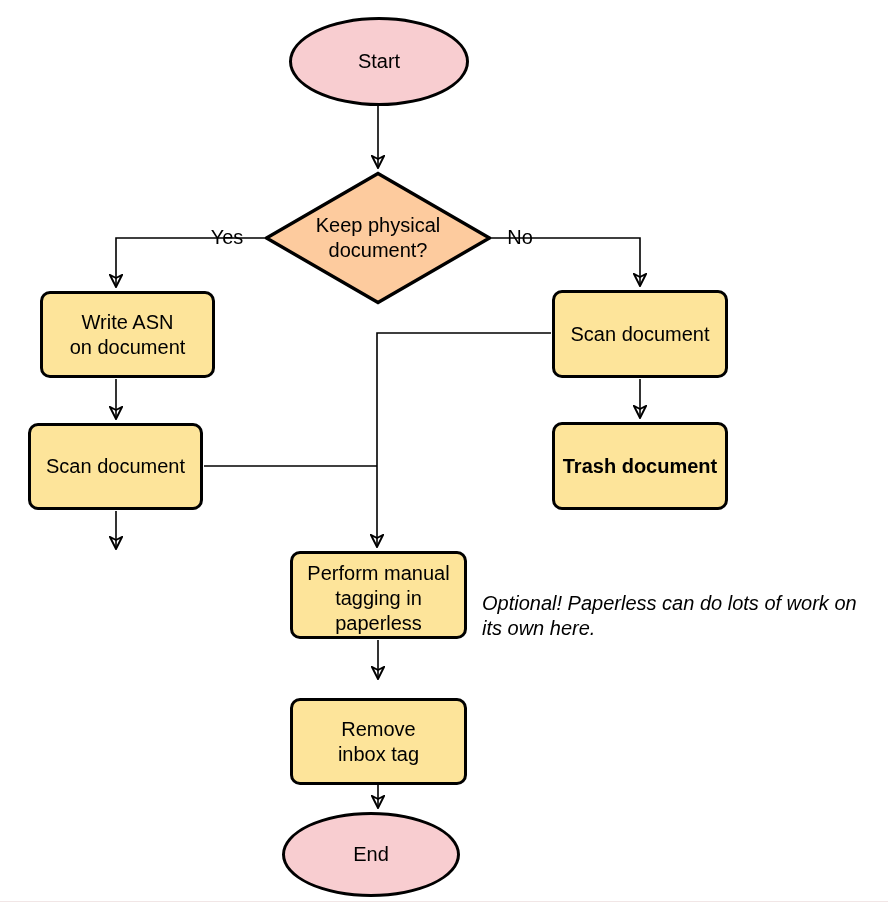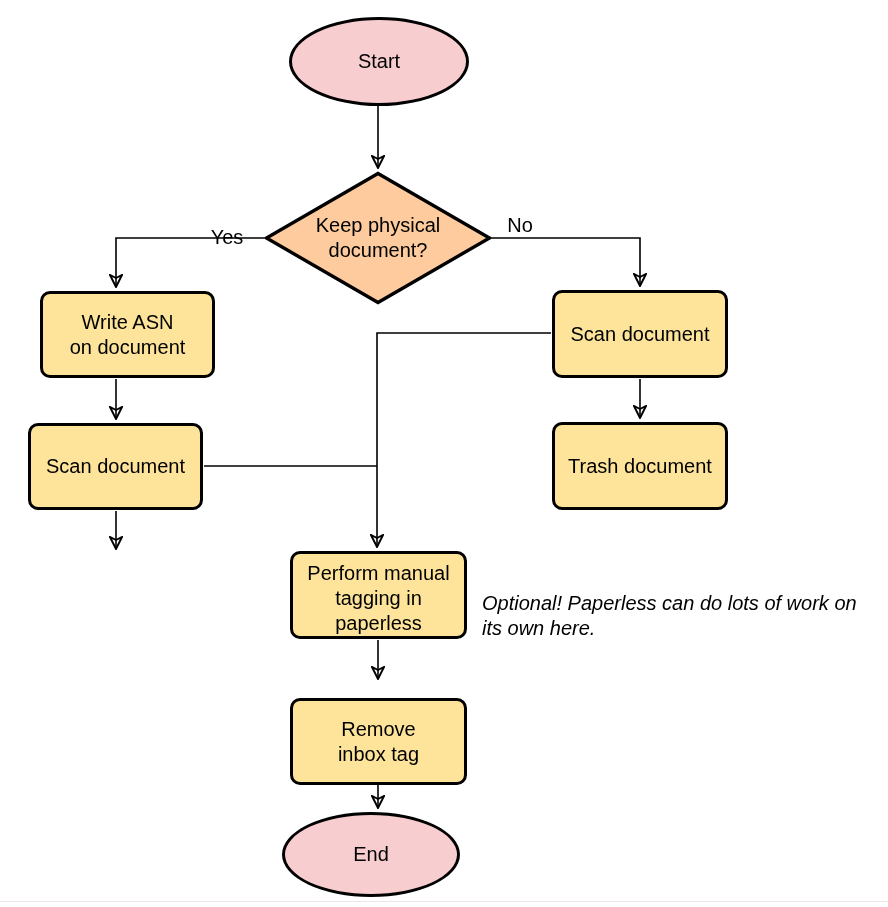--- a/index.html
+++ b/index.html
@@ -120,37 +120,37 @@
 
   <div class="node decision-wrap" style="left:264px; top:171px; width:228px; height:134px;">
     <svg viewBox="0 0 228 134" xmlns="http://www.w3.org/2000/svg">
       <polygon points="114,2.5 225.5,67 114,131.5 2.5,67"></polygon>
     </svg>
     <span class="decision-label">Keep physical
 document?</span>
   </div>
 
   <div class="edge-label" style="left:227px; top:209px;">Yes</div>
-  <div class="edge-label" style="left:520px; top:197px;">No</div>
+  <div class="edge-label" style="left:520px; top:209px;">No</div>
 
   <div class="node process" style="left:40px; top:291px; width:175px; height:87px;">
     <span>Write ASN
 on document</span>
   </div>
 
   <div class="node process" style="left:28px; top:423px; width:175px; height:87px;">
     <span>Scan document</span>
   </div>
 
 
   <div class="node process" style="left:552px; top:290px; width:176px; height:88px;">
     <span>Scan document</span>
   </div>
 
-  <div class="node process" style="left:552px; top:422px; width:176px; height:88px;">
+  <div class="node process" style="left:552px; top:422px; width:176px; height:88px;font-weight:bold;">
     <span>Trash document</span>
   </div>
 
   <div class="node process" style="left:290px; top:551px; width:177px; height:88px;align-items:flex-end;">
     <span>Perform manual
 tagging in
 paperless</span>
   </div>
 
   <div class="annotation">Optional! Paperless can do lots of work on

